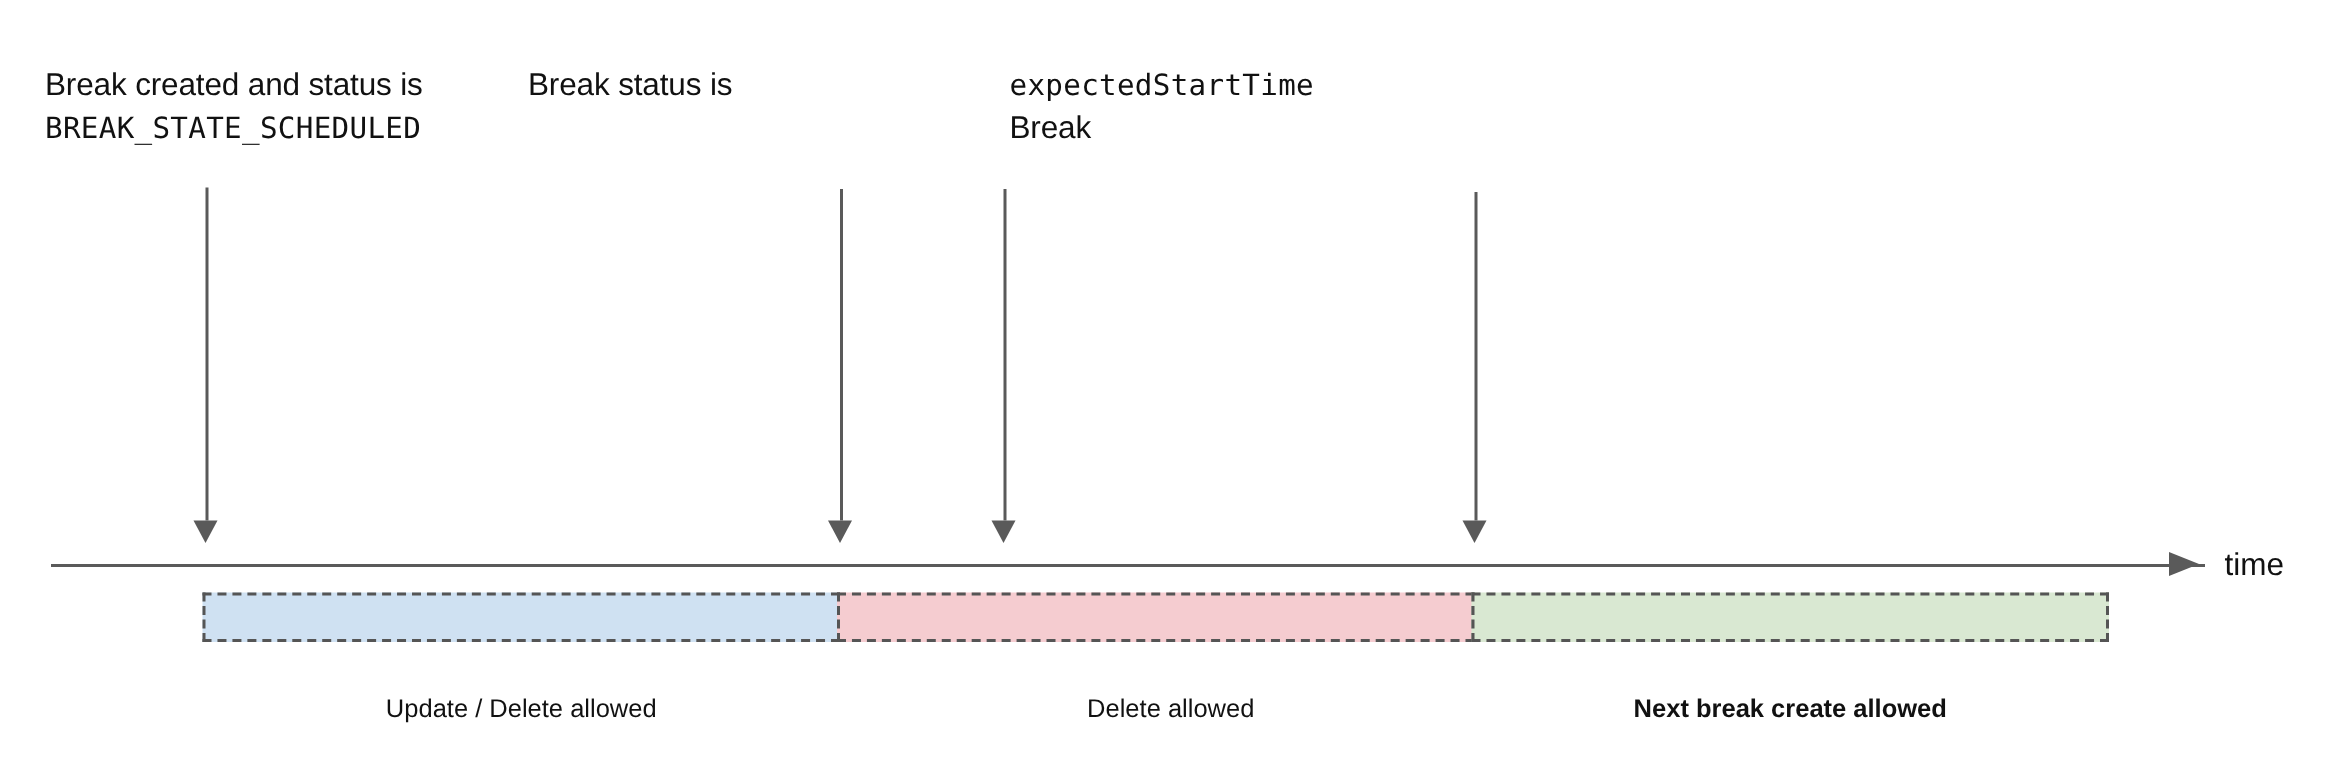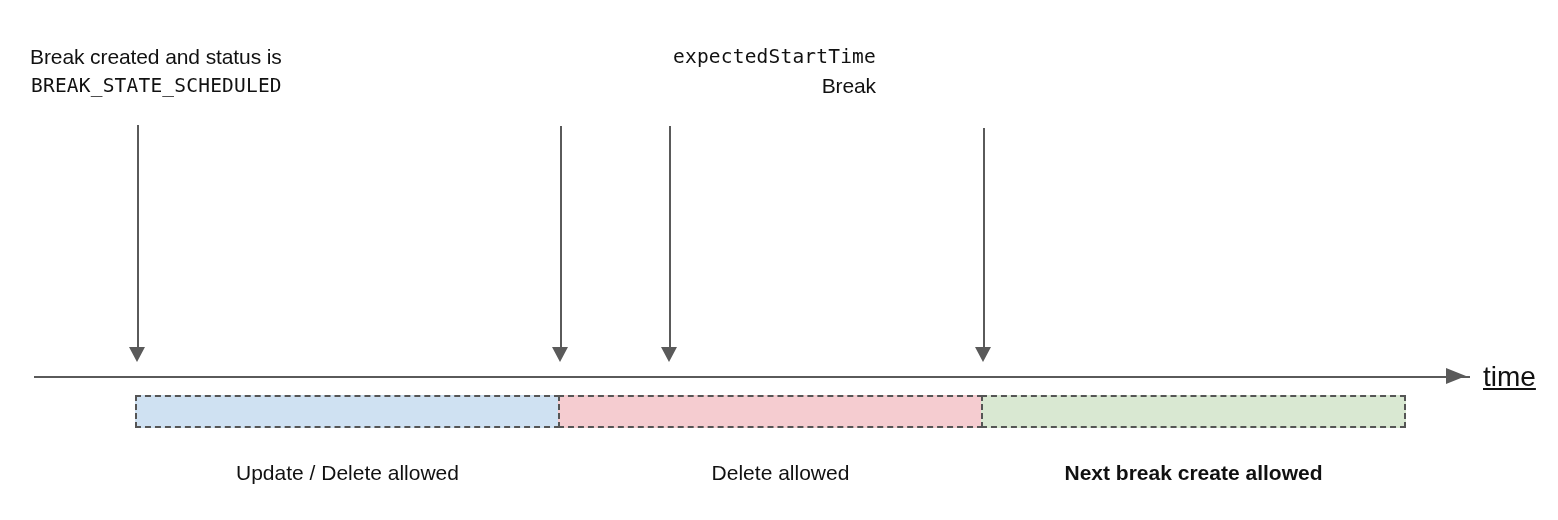--- a/index.html
+++ b/index.html
@@ -32,21 +32,21 @@
   }
   .annot .plain {
     font-family: "Liberation Sans", sans-serif;
     letter-spacing: -0.1px;
   }
   .annot .mono {
     font-family: "DejaVu Sans Mono", "Liberation Mono", monospace;
     font-size: 19.5px;
     letter-spacing: 0.2px;
   }
-  .annot .line { display: block; text-align: right; }
+  .annot .line { display: block; }
 
   #annot-0 { left: 30px;  top: 42px; }
   #annot-1 { left: 352px; top: 42px; }
   #annot-2 { left: 673px; top: 42px; }
   #annot-3 { left: 931px; top: 34px; }
 
   
   .vline {
     position: absolute;
     width: 0;
@@ -75,63 +75,63 @@
     top: 368px;
     width: 0; height: 0;
     border-top: 8.5px solid transparent;
     border-bottom: 8.5px solid transparent;
     border-left: 20px solid #5a5a5a;
   }
   #time-label {
     position: absolute;
     left: 1483px;
     top: 365px;
-    font-size: 28px;
+    font-size: 21px;
     line-height: 24px;
     color: #111111;
-    text-decoration: underline;
   }
 
   
   .bar {
     position: absolute;
     top: 395px;
     height: 33px;
     box-sizing: border-box;
     border: 2.5px dashed #555555;
   }
   #bar-0 { left: 135px; width: 425px; background: #cfe1f2; }
   #bar-1 { left: 558px; width: 425px; background: #f5ccd0; }
   #bar-2 { left: 981px; width: 425px; background: #d9e8d2; }
 
   
   .caption {
     position: absolute;
     top: 459px;
-    font-size: 21px;
+    font-size: 17px;
     line-height: 28px;
     color: #111111;
     text-align: center;
     white-space: nowrap;
   }
   #caption-0 { left: 135px; width: 425px; }
   #caption-1 { left: 568px; width: 425px; }
   #caption-2 { left: 981px; width: 425px; font-weight: bold; }
 </style>
 </head>
 <body>
 
 <div class="canvas">
 
   <div class="annot" id="annot-0">
     <span class="line plain">Break created and status is</span>
     <span class="line mono">BREAK_STATE_SCHEDULED</span>
   </div>
 
   <div class="annot" id="annot-1">
+    <span class="line plain">Break status is</span>
   </div>
 
   <div class="annot" id="annot-2">
     <span class="line mono">expectedStartTime</span>
     <span class="line plain">Break</span>
   </div>
 
   <div class="annot" id="annot-3">
   </div>
 

